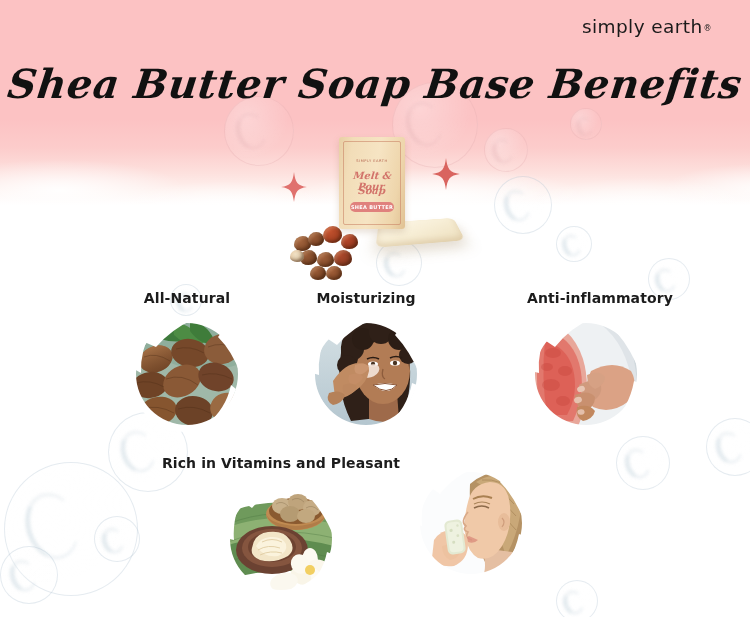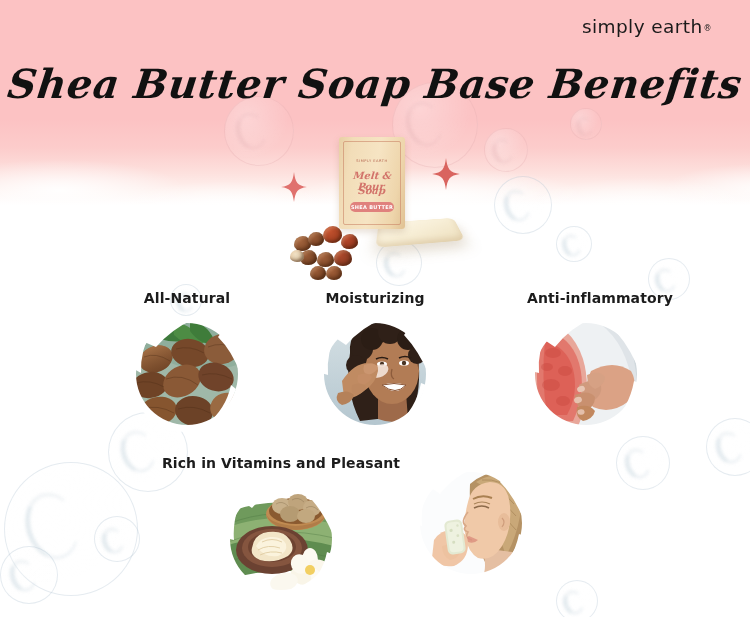--- a/index.html
+++ b/index.html
@@ -339,21 +339,21 @@
           <path d="M6 54 Q8 30 24 14 Q12 36 13 58 Z"></path>
           <path d="M96 14 Q112 34 112 58 Q104 36 90 22 Z"></path>
           <path d="M108 74 Q100 98 78 110 Q98 94 103 70 Z"></path>
           <path d="M30 106 Q12 92 7 70 Q16 94 36 108 Z"></path>
           <path d="M56 113 Q78 112 94 100 Q78 116 56 117 Z"></path>
         </g>
       </svg>
     </div>
   </div>
 
-  <div class="benefit" style="left:316px;top:290px;width:118px;">
+  <div class="benefit" style="left:307px;top:290px;width:118px;">
     <div class="benefit-label">Moisturizing</div>
     <div class="photo-wrap">
       <div class="photo">
         <svg class="scene" viewBox="0 0 110 110" preserveAspectRatio="xMidYMid slice">
           <rect width="110" height="110" fill="#c3d2d8"></rect>
           <rect width="110" height="110" fill="url(#bgm)"></rect>
 
           <path d="M30 34 Q28 8 56 4 Q92 2 98 36 Q102 70 92 96 L40 102 Q24 70 30 34 Z" fill="#2f2018"></path>
 
           <path d="M58 76 L58 100 Q74 106 88 100 L86 74 Z" fill="#9e6a4a"></path>

